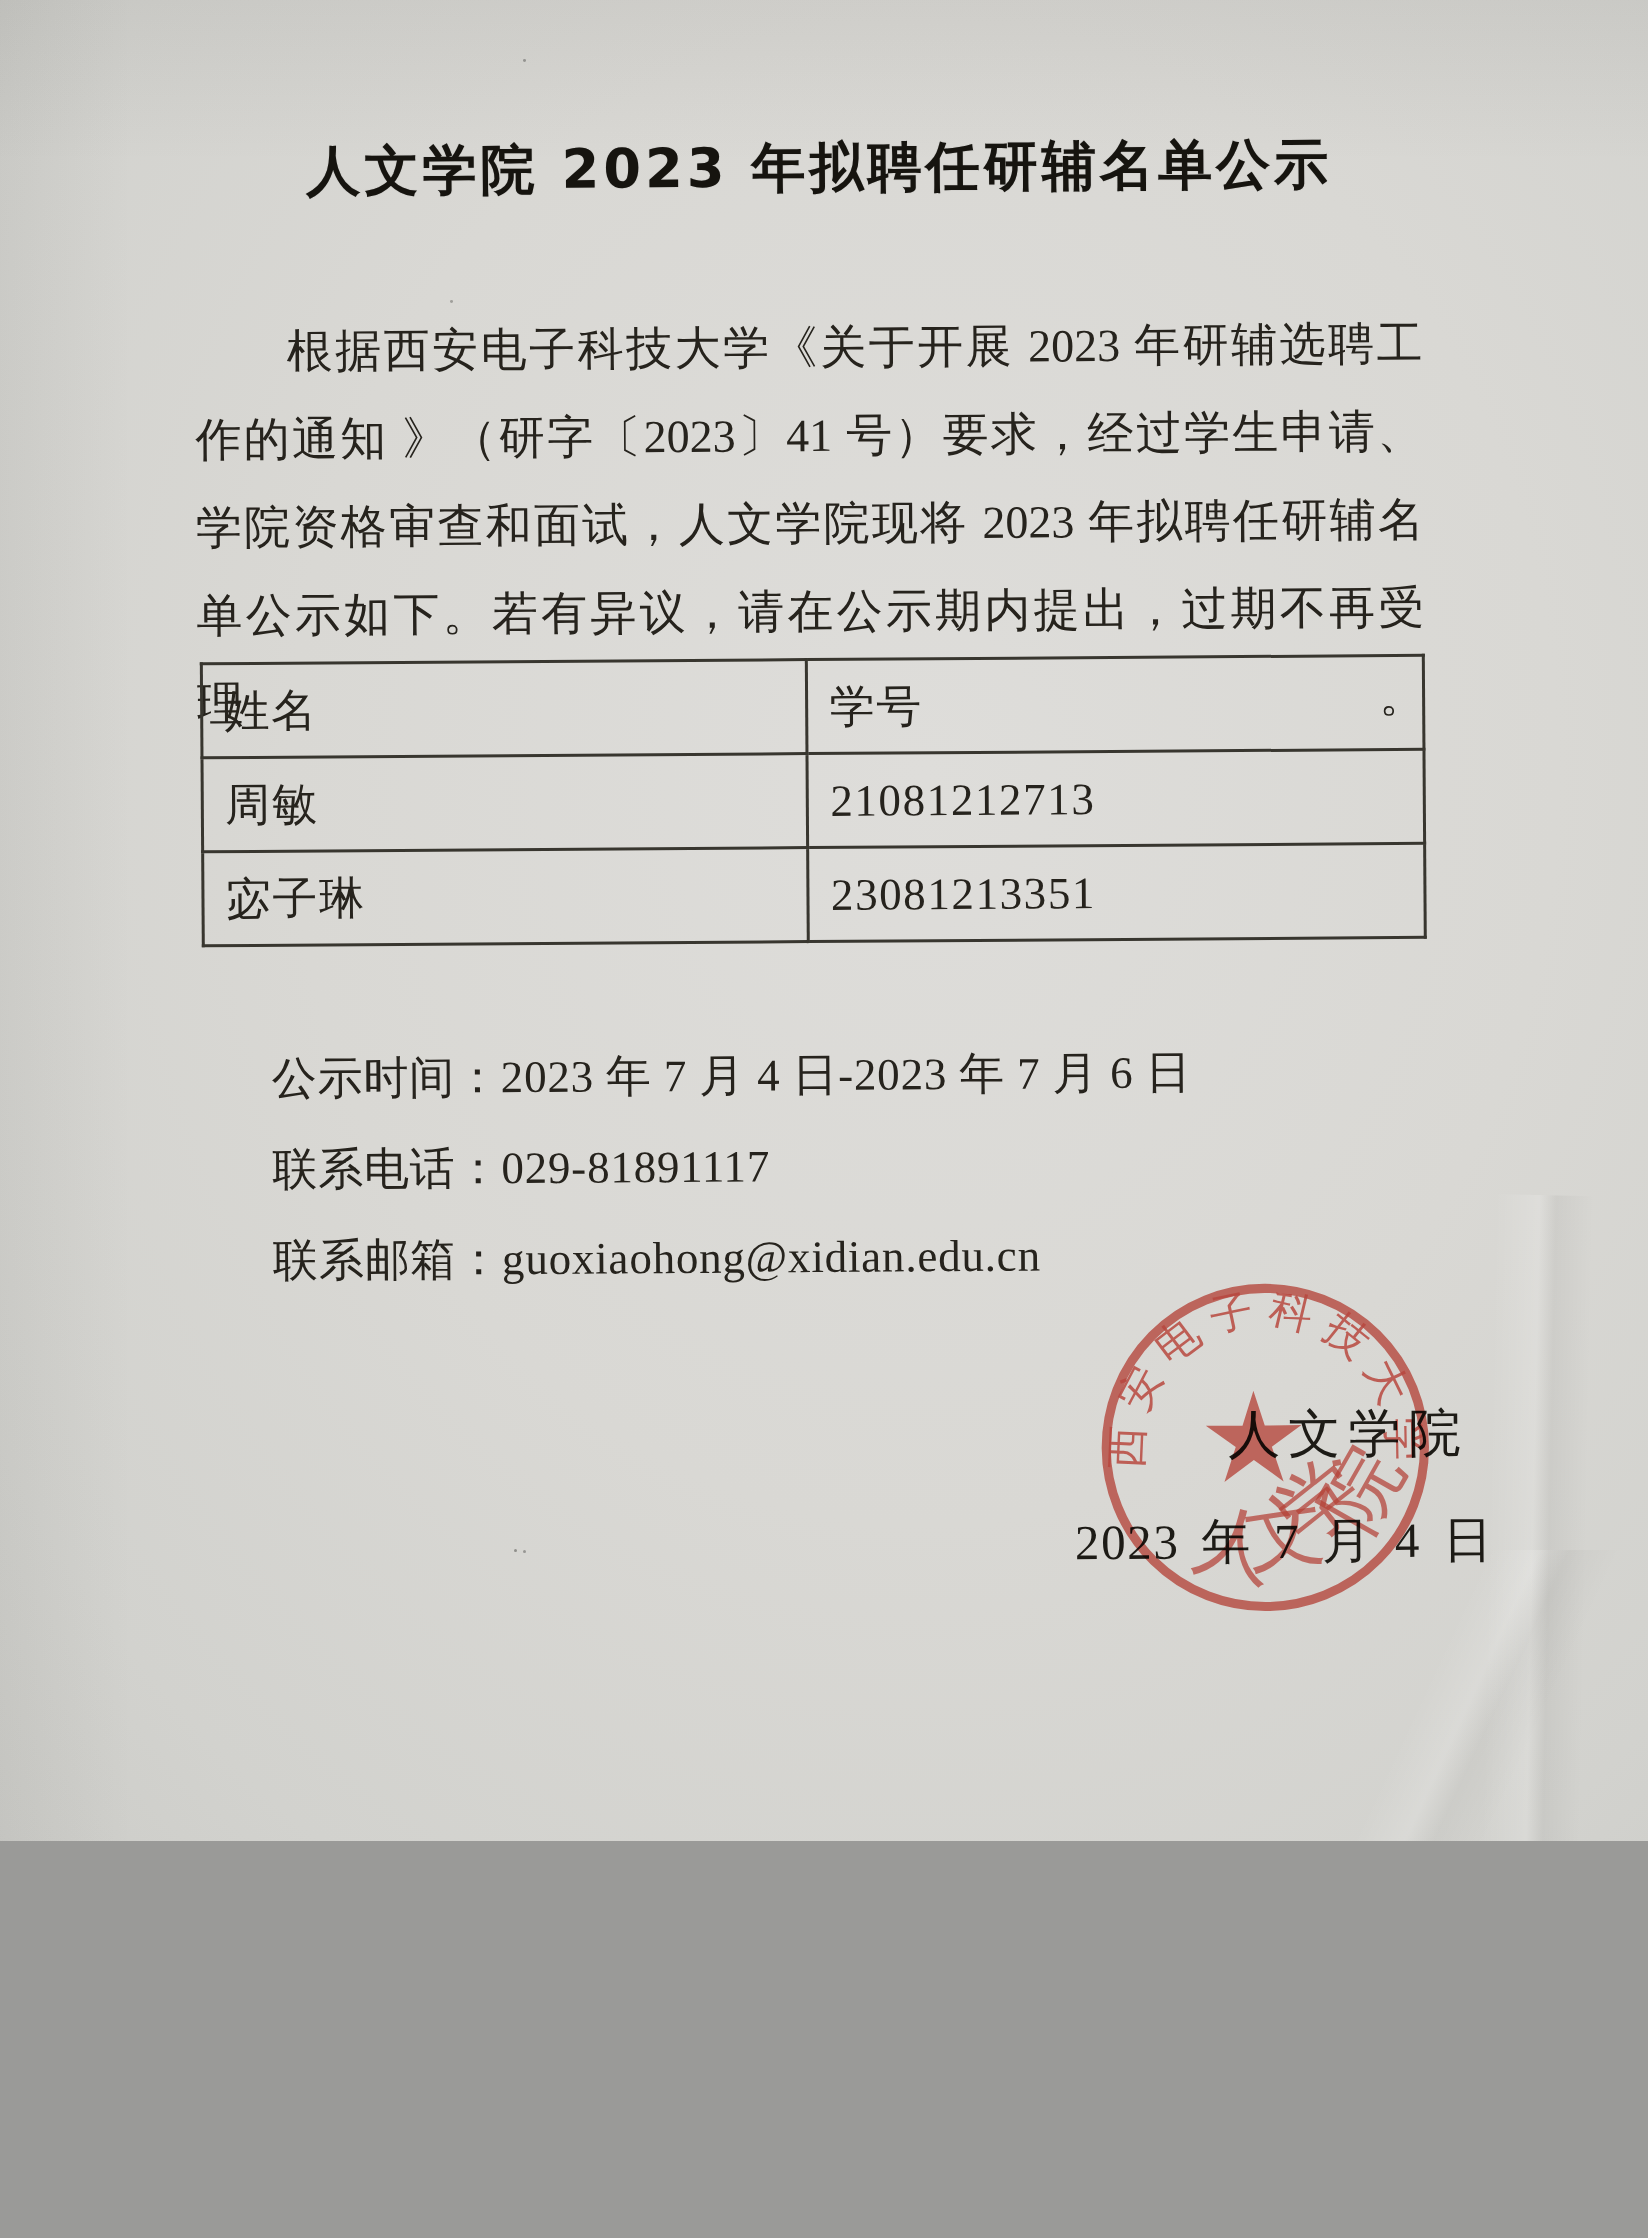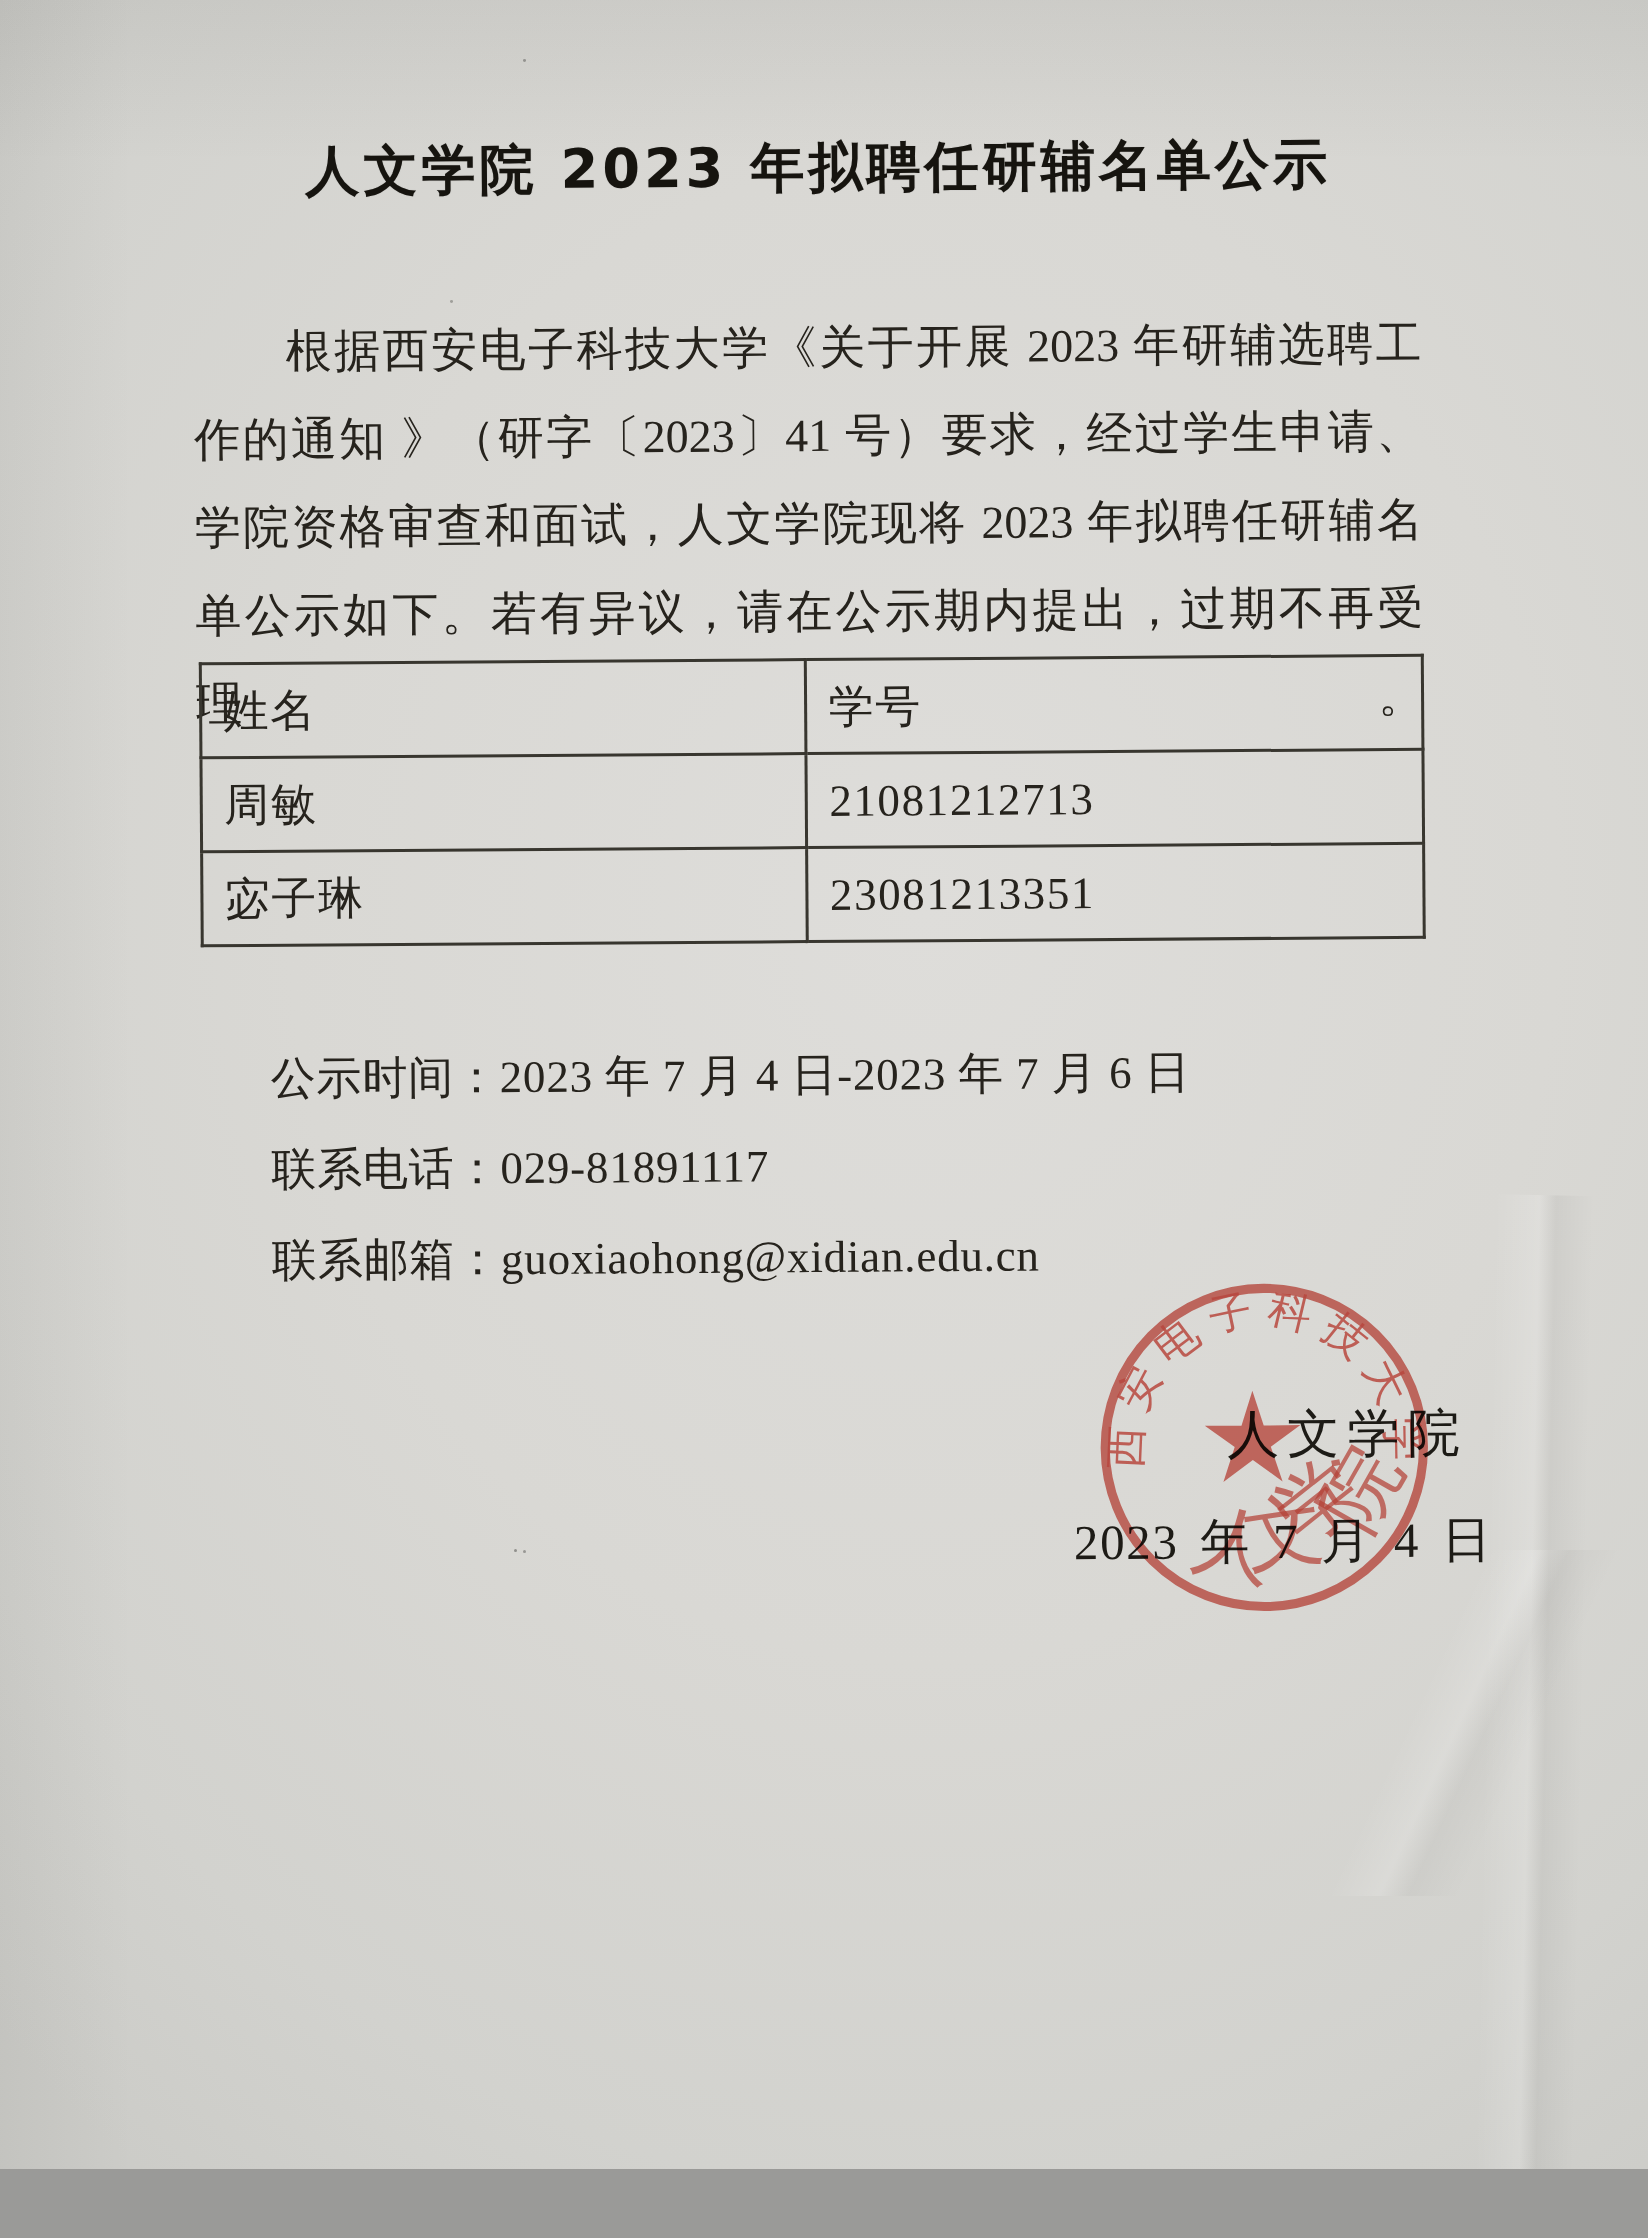--- a/index.html
+++ b/index.html
@@ -1,17 +1,17 @@
 <!DOCTYPE html>
 <html style="font-size:13px"><head>
 <meta charset="utf-8">
 <style>
   html,body{margin:0;padding:0;background:#9a9a98;}
   #page{
-    position:relative;width:1649px;height:2169px;overflow:hidden;
+    position:relative;width:1649px;height:1841px;overflow:hidden;
     background:
       radial-gradient(ellipse 1319px 1566px at 56% 42%, #deddda 0%, #d9d8d4 48%, #d2d2ce 82%, #ccccc8 100%);
     font-family:"Liberation Serif","DejaVu Serif",serif;
     color:#23211c;
   }
   .shade-top{position:absolute;left:0;top:0;width:100%;height:181px;
     background:linear-gradient(180deg, rgba(40,40,35,0.06), rgba(40,40,35,0) 90%);}
   .shade-left{position:absolute;left:0;top:0;width:140px;height:100%;
     background:linear-gradient(90deg, rgba(40,40,35,0.05), rgba(40,40,35,0) 95%);}
   .crease-right{position:absolute;left:1484px;top:1195px;width:99px;height:1044px;

